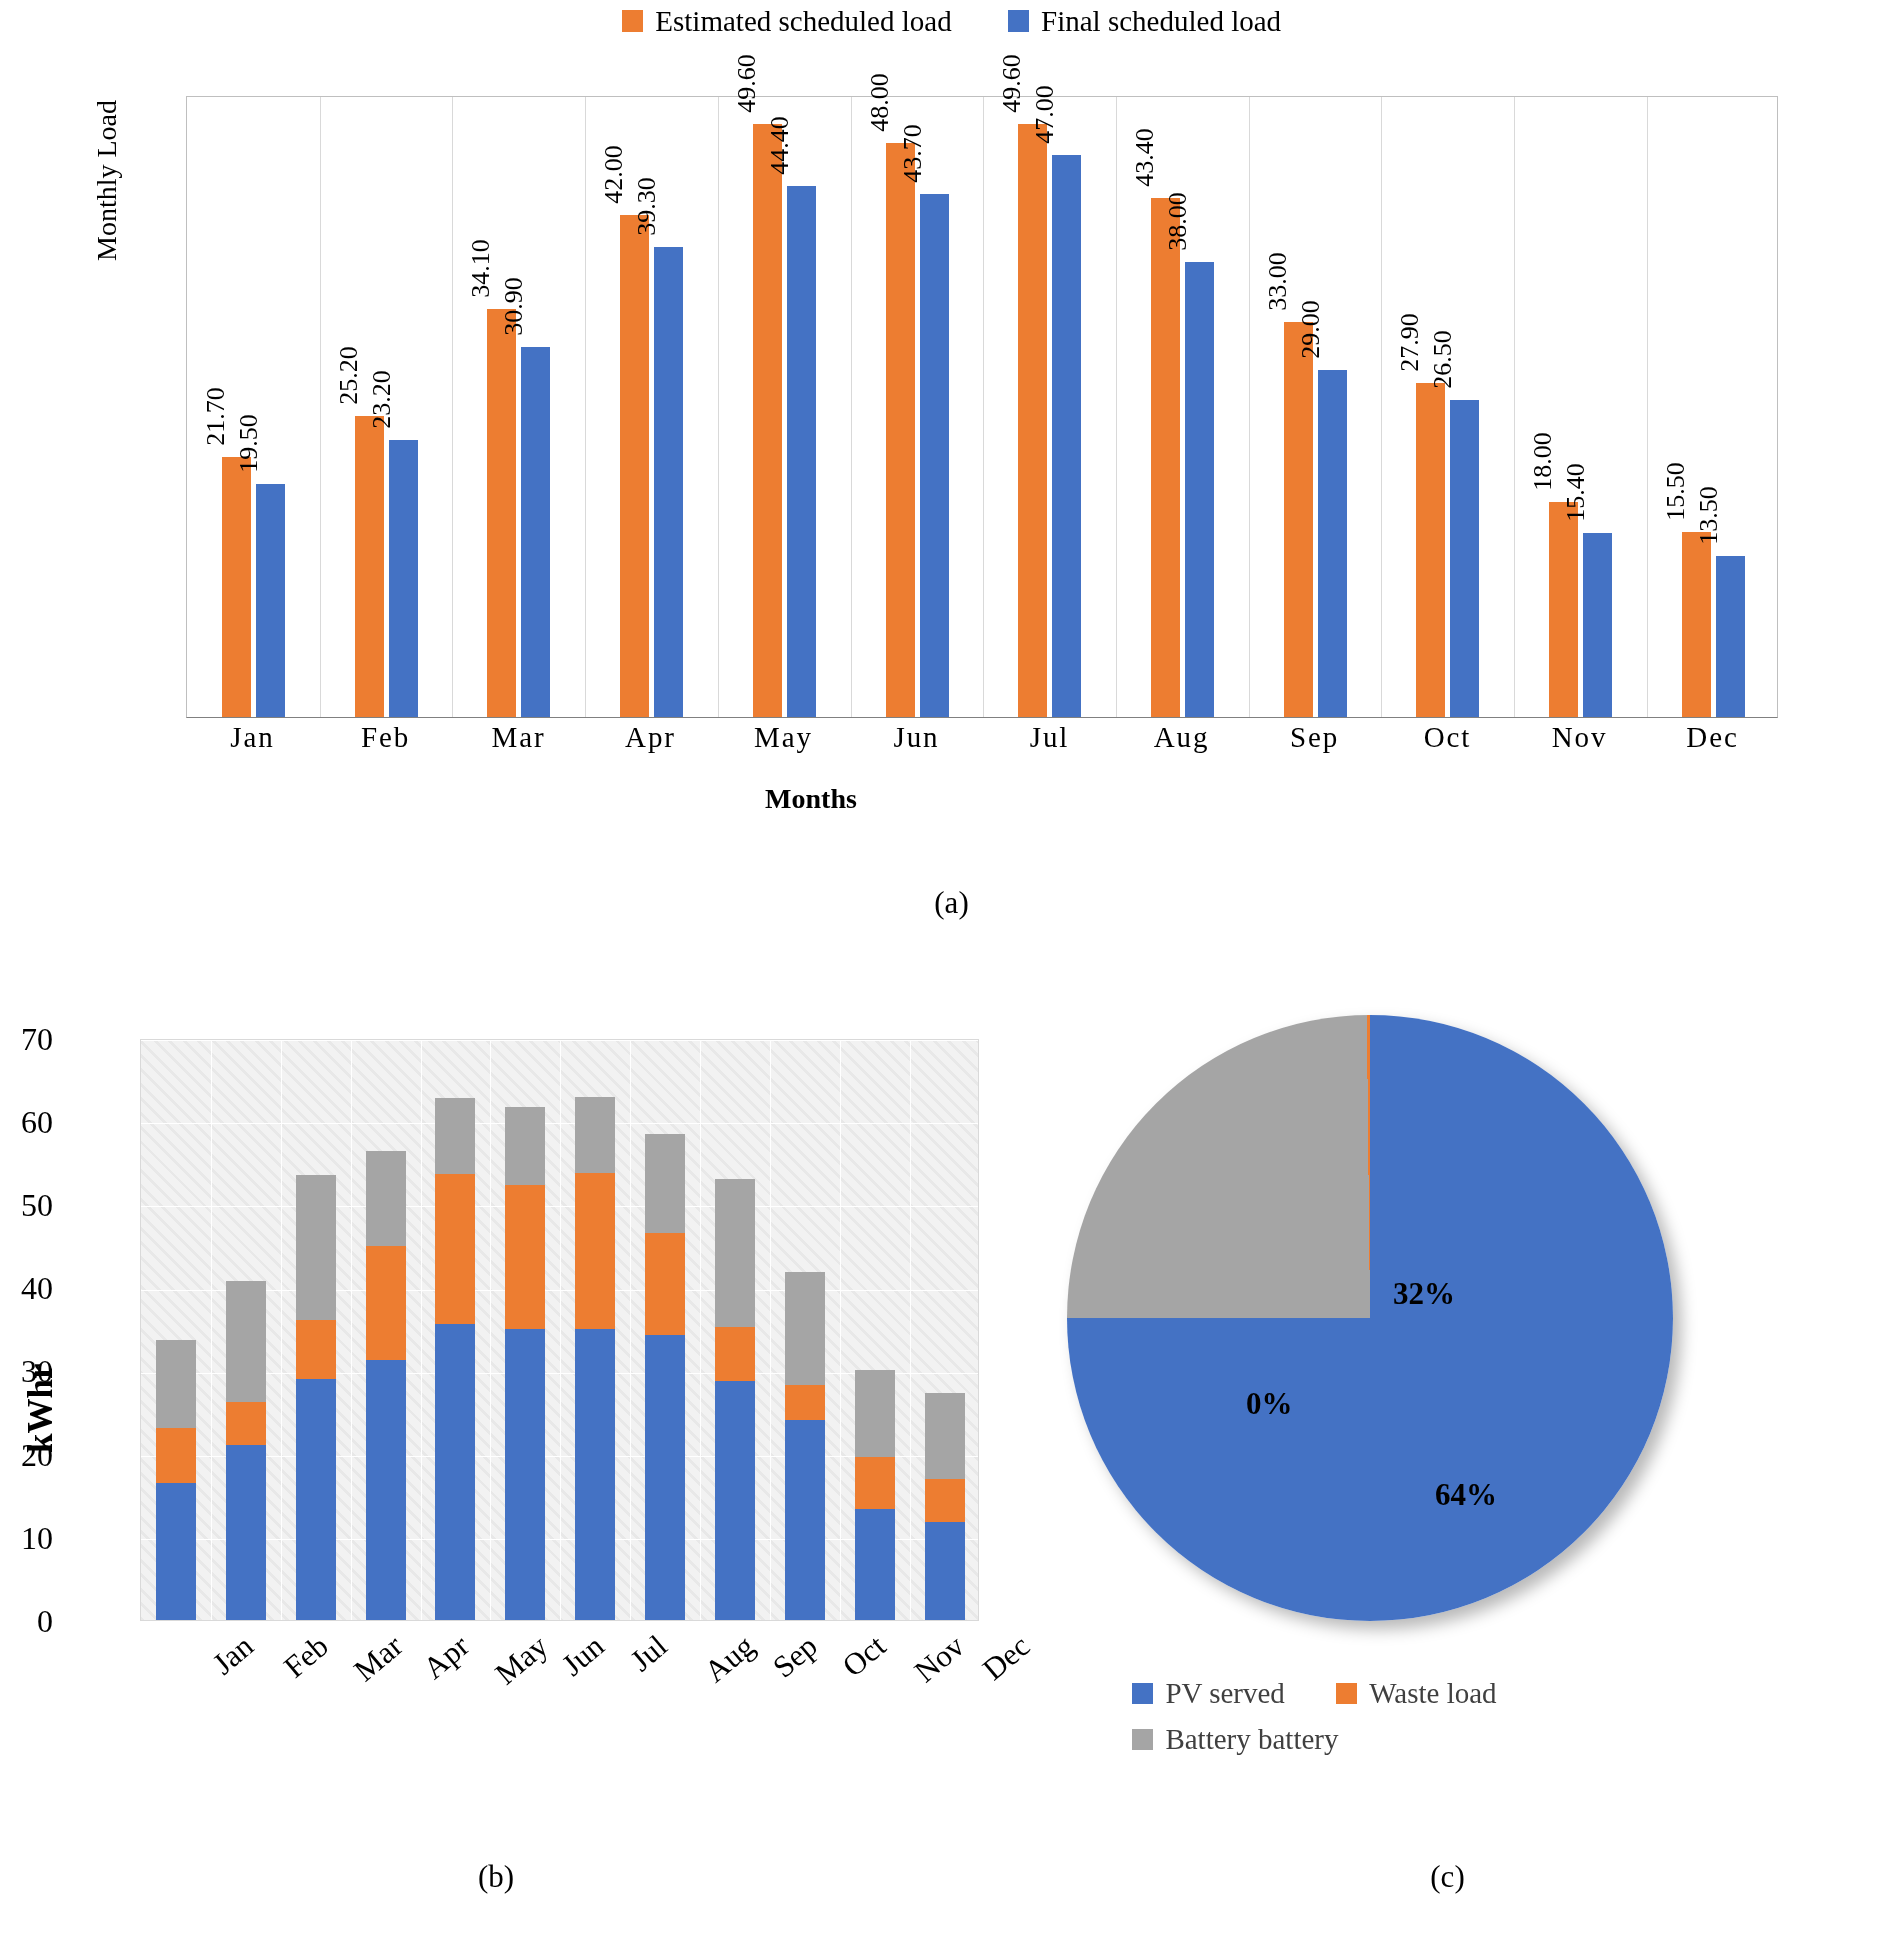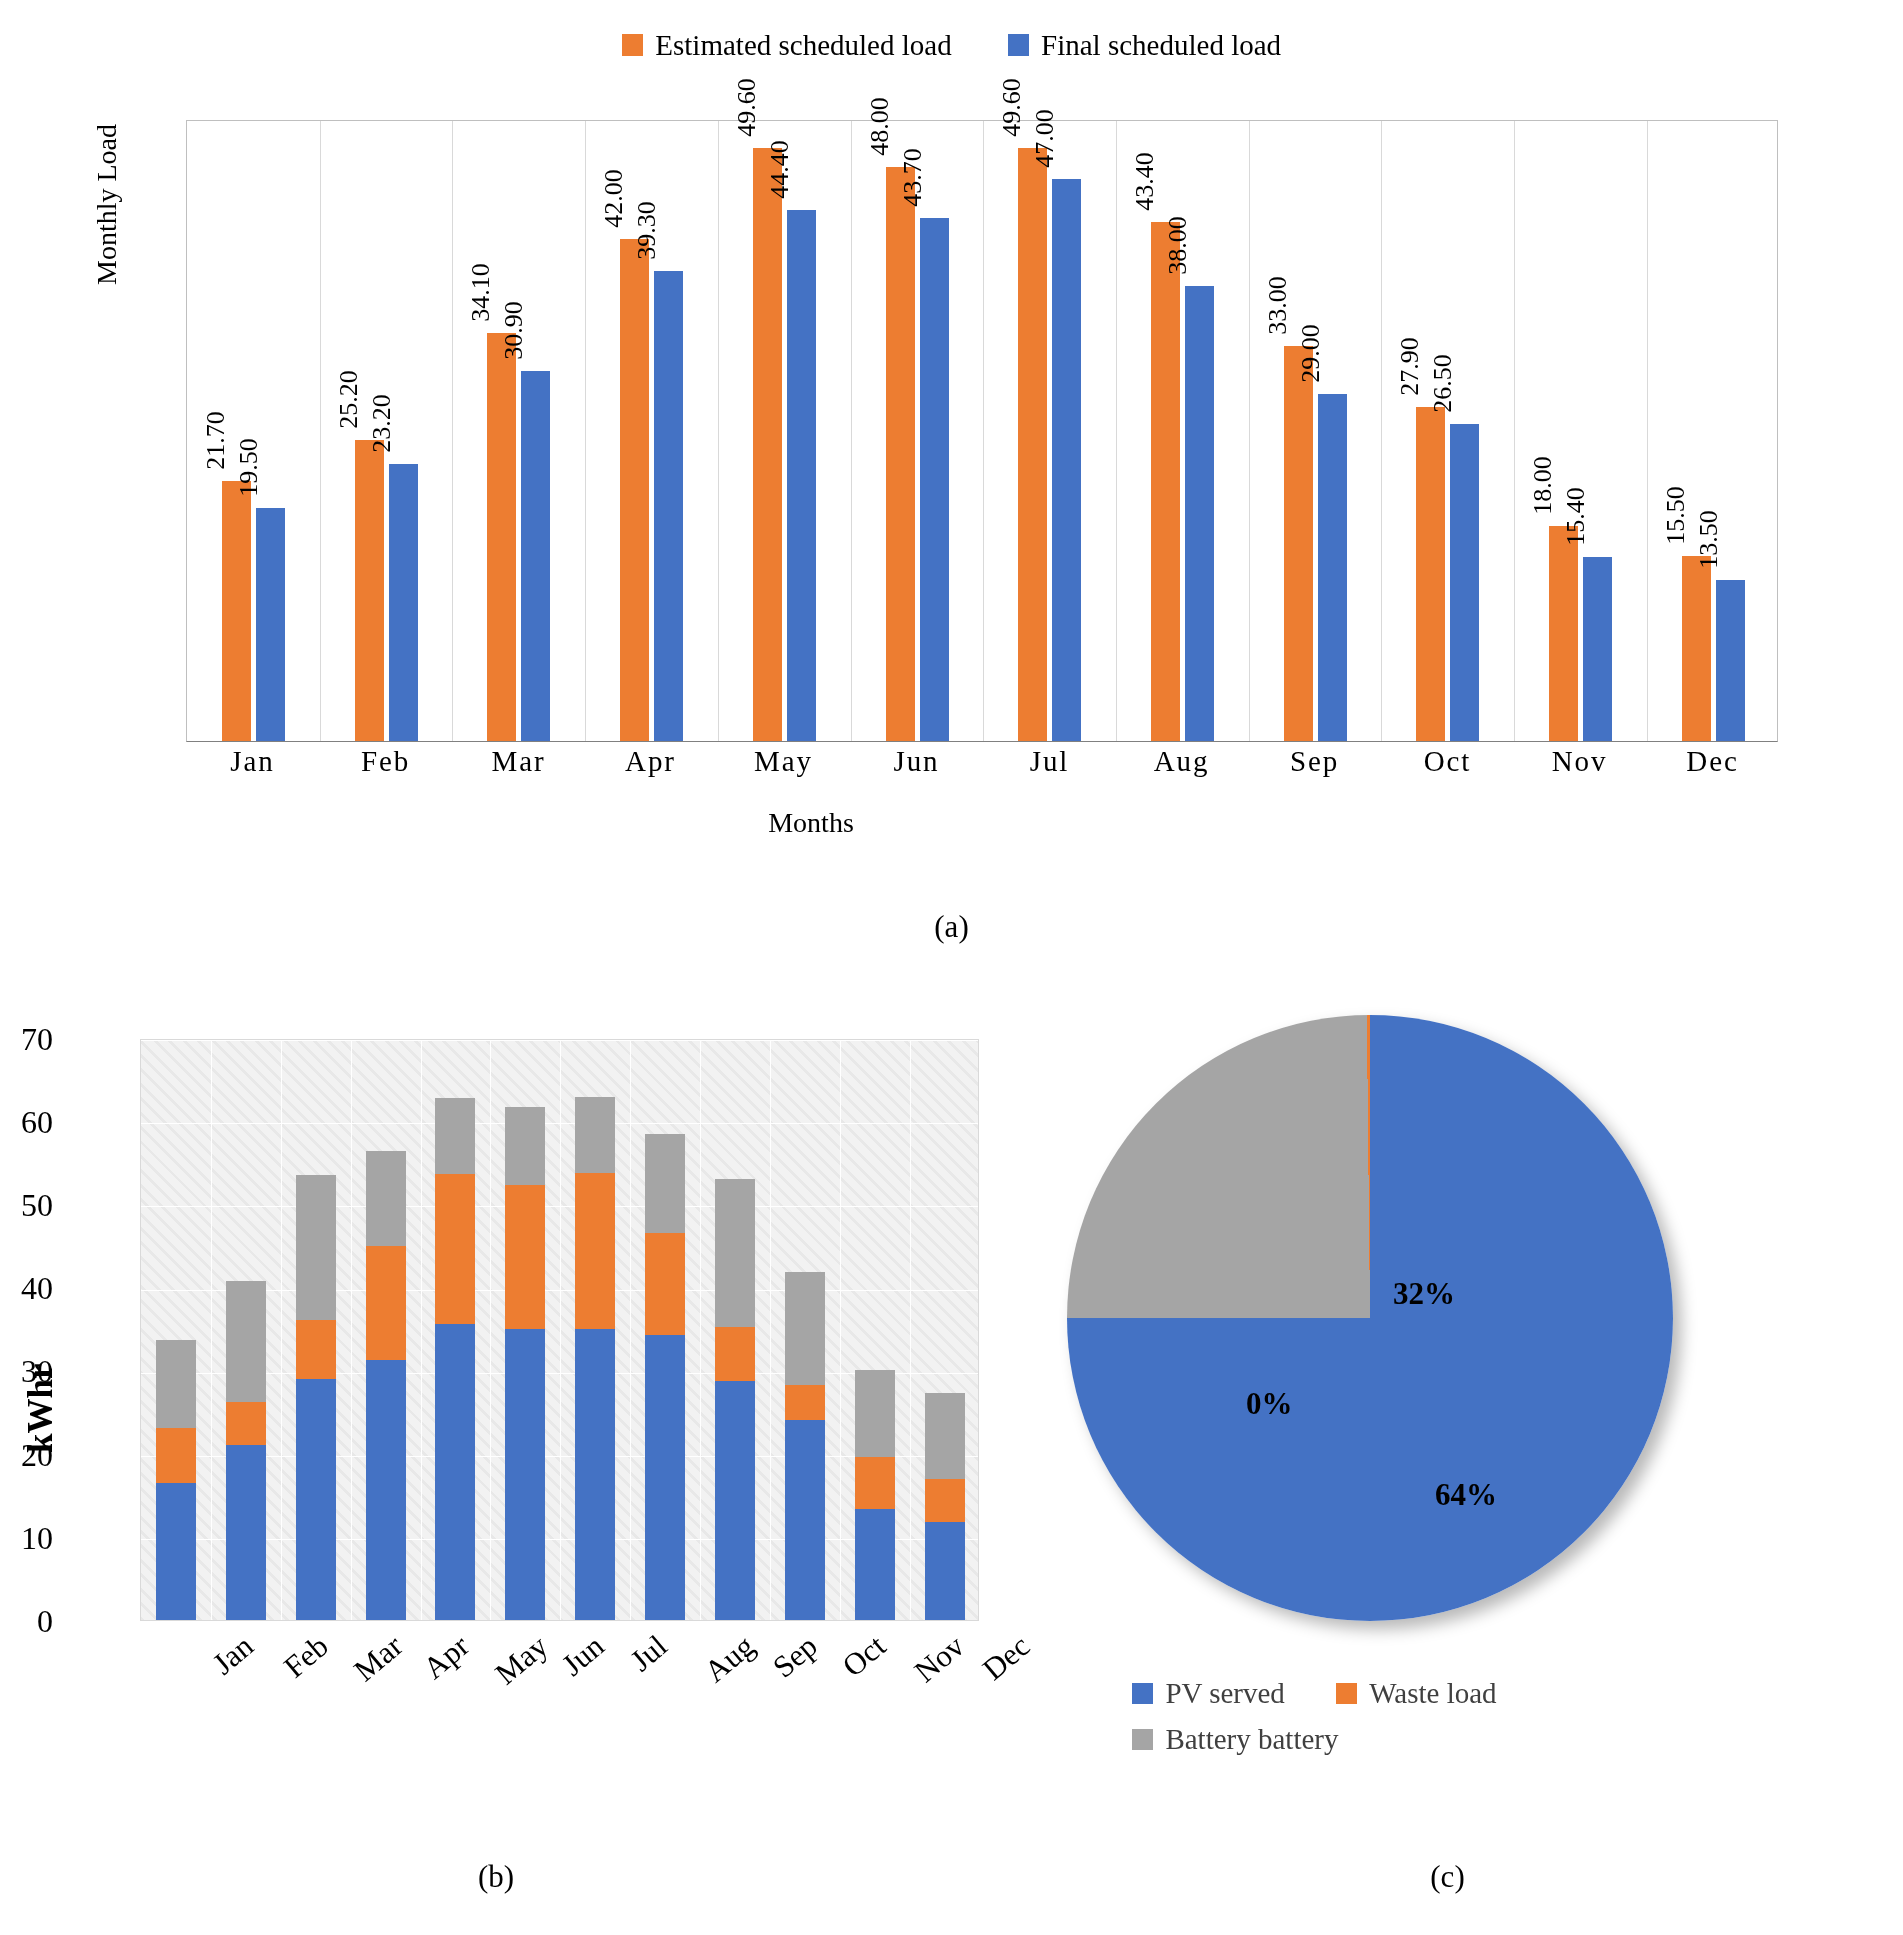--- a/index.html
+++ b/index.html
@@ -13,21 +13,21 @@
     height: 1936px;
     position: relative;
     background: #ffffff;
     overflow: hidden;
   }
 
   
   #panel-a {
     position: absolute;
     left: 0; top: 0;
-    width: 1903px; height: 885px; margin-top: 24px;
+    width: 1903px; height: 885px;
   }
   #legend-a {
     position: absolute;
     left: 0; top: 4.7px;
     width: 1903px;
     display: flex;
     justify-content: center;
     align-items: center;
     gap: 56px;
   }
@@ -71,20 +71,21 @@
     color: #000;
     white-space: nowrap;
   }
   #xlabel-a {
     position: absolute;
     left: 0; top: 783px;
     width: 1622px;
     text-align: center;
     font-size: 28px;
     color: #000;
+    font-weight: bold;
   }
   .group-a {
     position: absolute;
     bottom: 0;
     height: 100%;
     display: flex;
     align-items: flex-end;
     justify-content: center;
     gap: 4.7px;
   }

